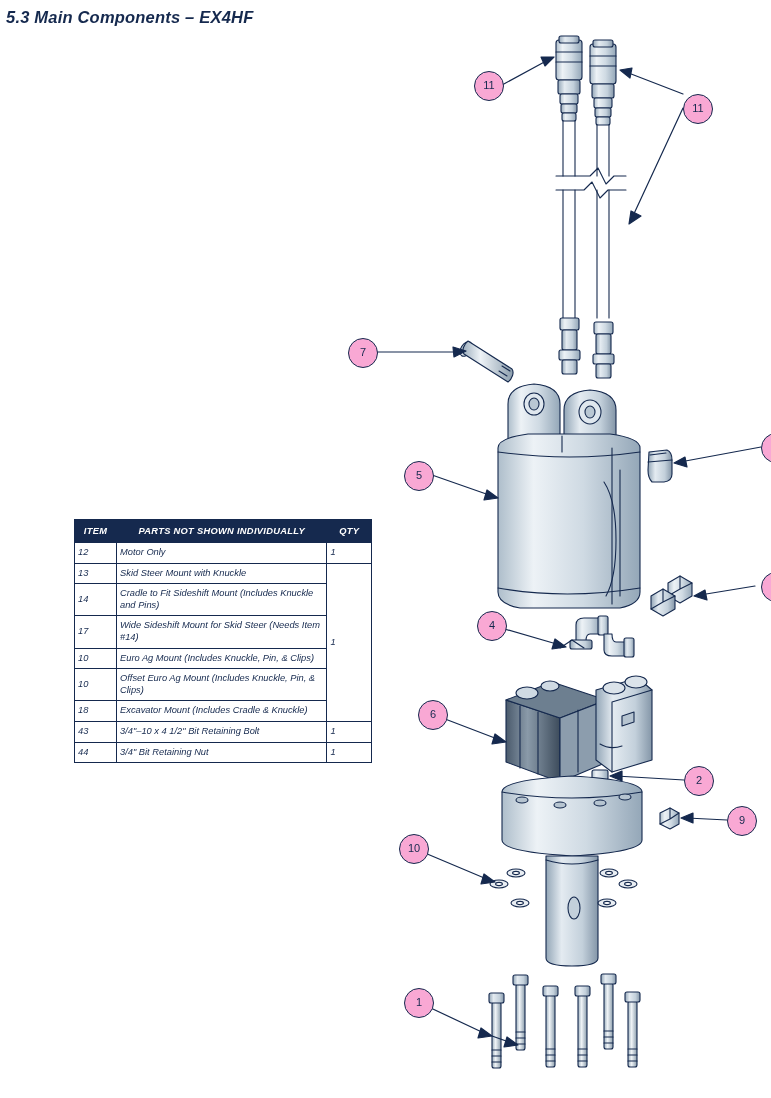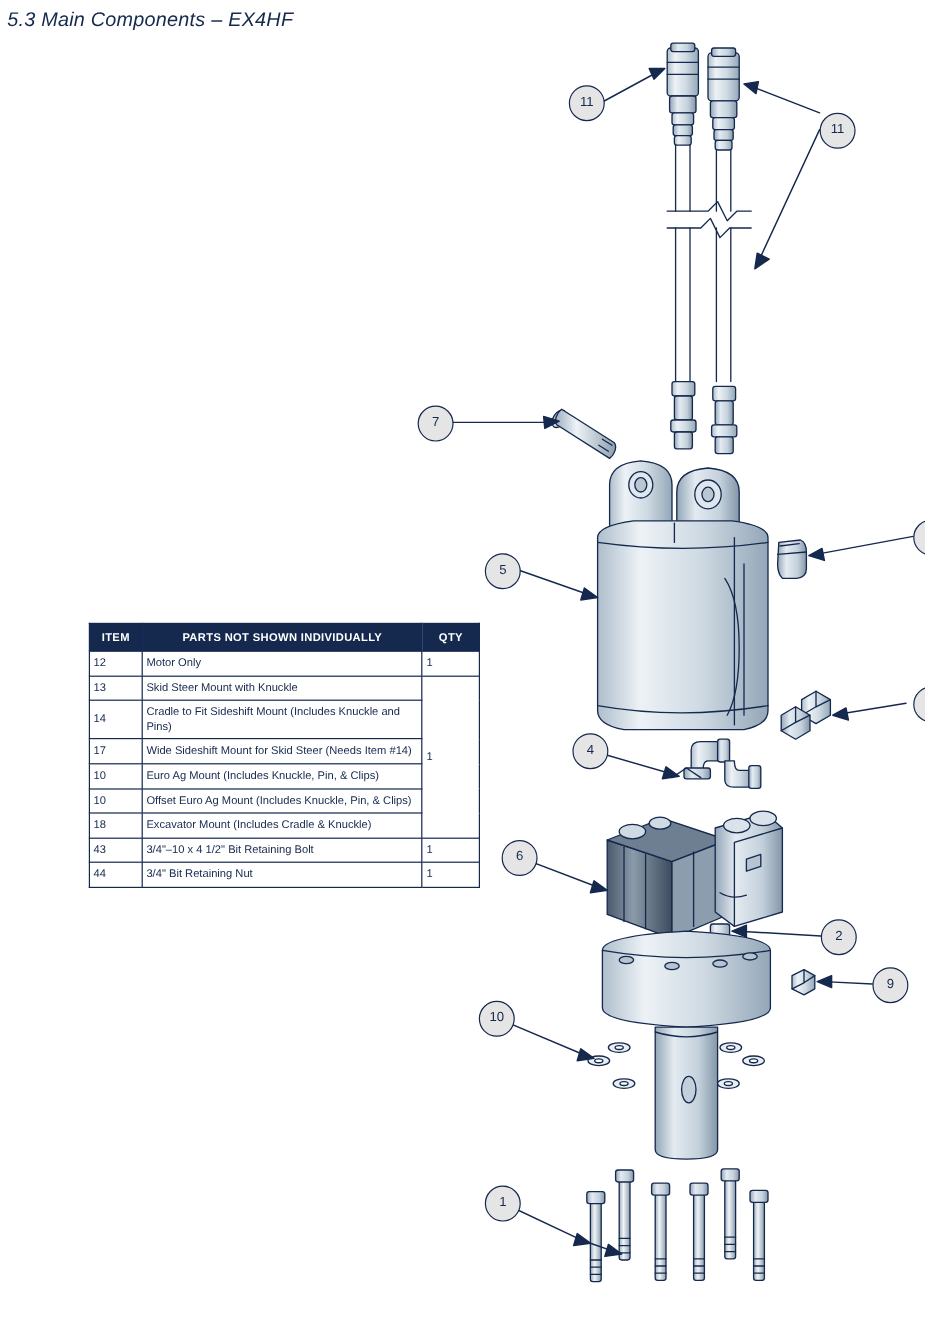--- a/index.html
+++ b/index.html
@@ -19,35 +19,36 @@
     position: relative;
     width: 771px;
     height: 1098px;
   }
   
   .section-heading {
     position: absolute;
     left: 6px;
     top: 8px;
     font-size: 16.5px;
-    font-weight: normal;
+    font-weight: bold;
     font-style: italic;
     color: #15294e;
     letter-spacing: 0.2px;
     white-space: nowrap;
   }
   
   .parts-table {
     position: absolute;
     left: 74px;
     top: 519px;
-    width: 326px;
+    width: 298px;
     border-collapse: collapse;
     font-size: 9.3px;
     color: #15294e;
+    font-style: italic;
   }
   .parts-table th {
     background: #15294e;
     color: #ffffff;
     font-size: 9.3px;
     font-weight: bold;
     letter-spacing: 0.3px;
     padding: 6px 3px;
     border: 1px solid #15294e;
     text-align: center;
@@ -70,21 +71,21 @@
     width: 771px;
     height: 1098px;
     pointer-events: none;
   }
   .callout {
     position: absolute;
     width: 28px;
     height: 28px;
     border: 1.4px solid #15294e;
     border-radius: 50%;
-    background: #e5e5e5;
+    background: #f9a8d4;
     color: #15294e;
     font-size: 11px;
     line-height: 26px;
     text-align: center;
     font-family: "Liberation Sans", sans-serif;
   }
 </style>
 </head>
 <body>
 

